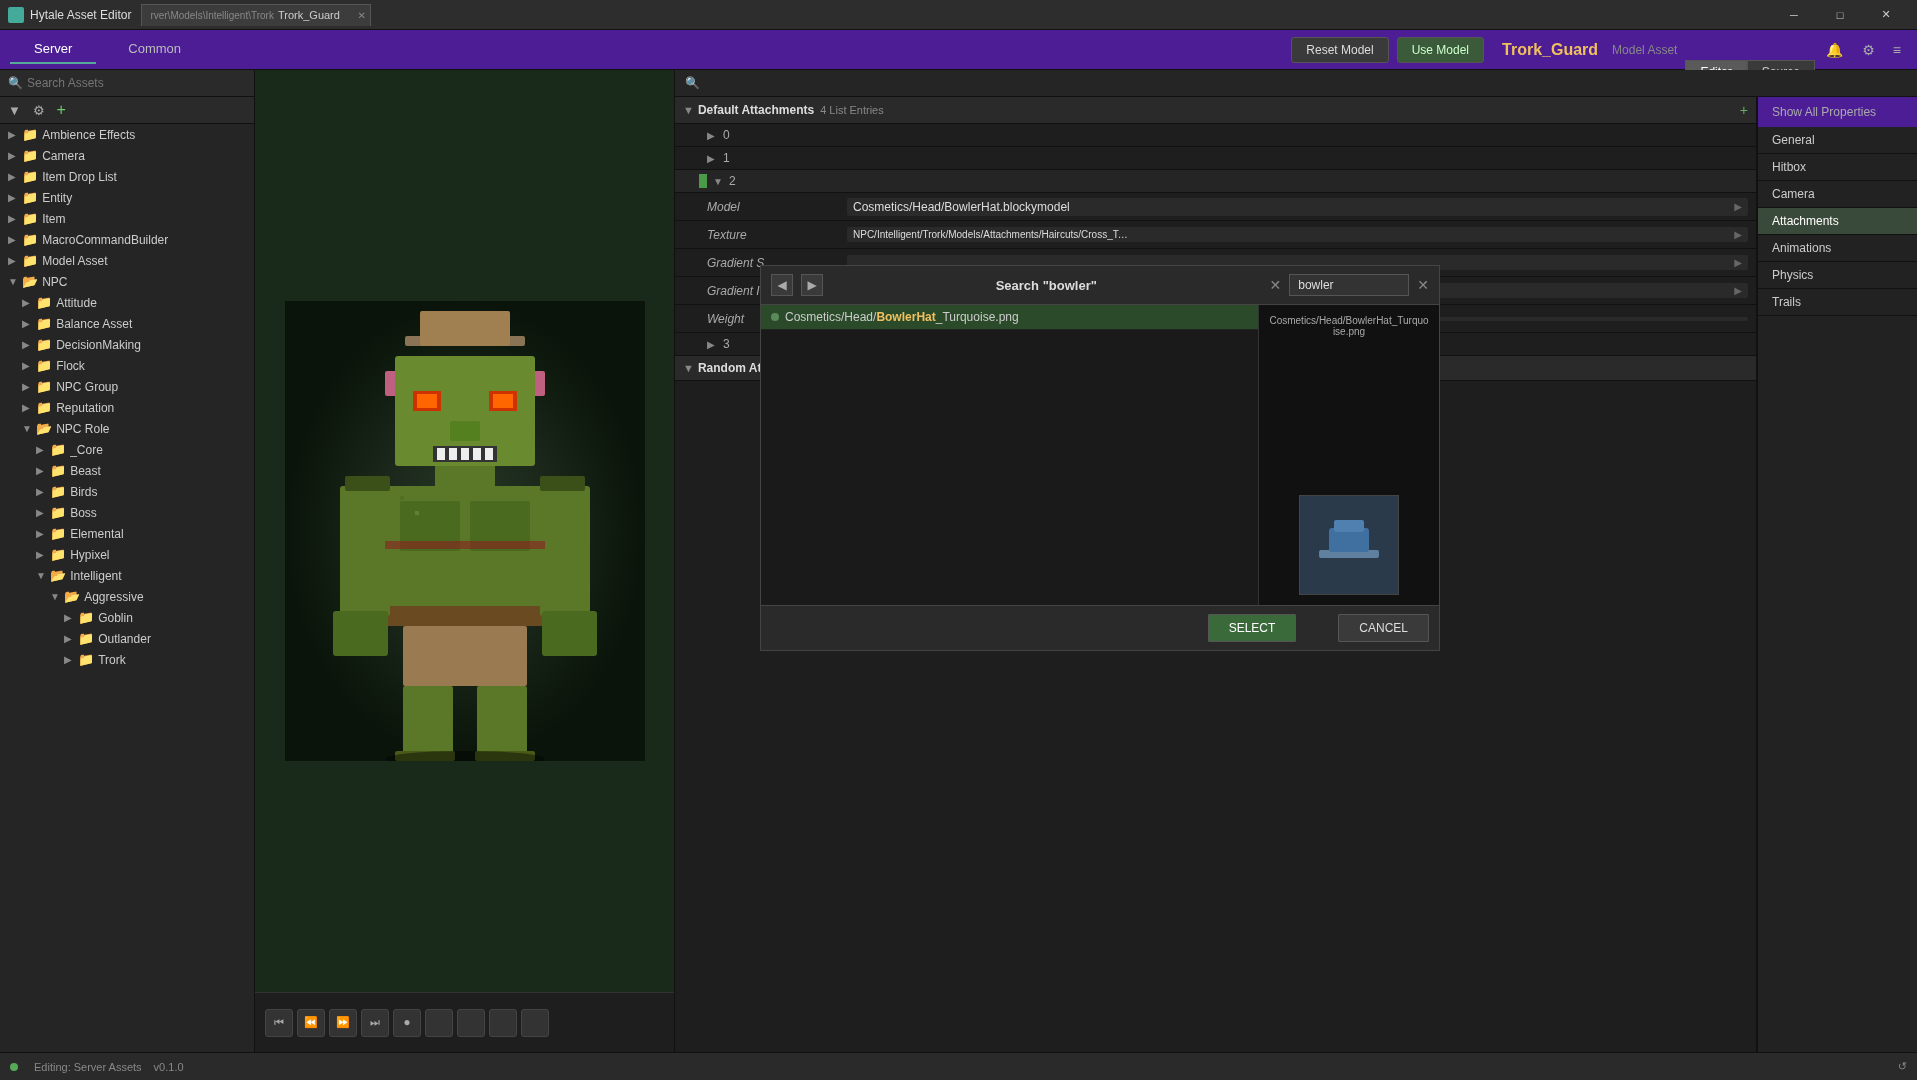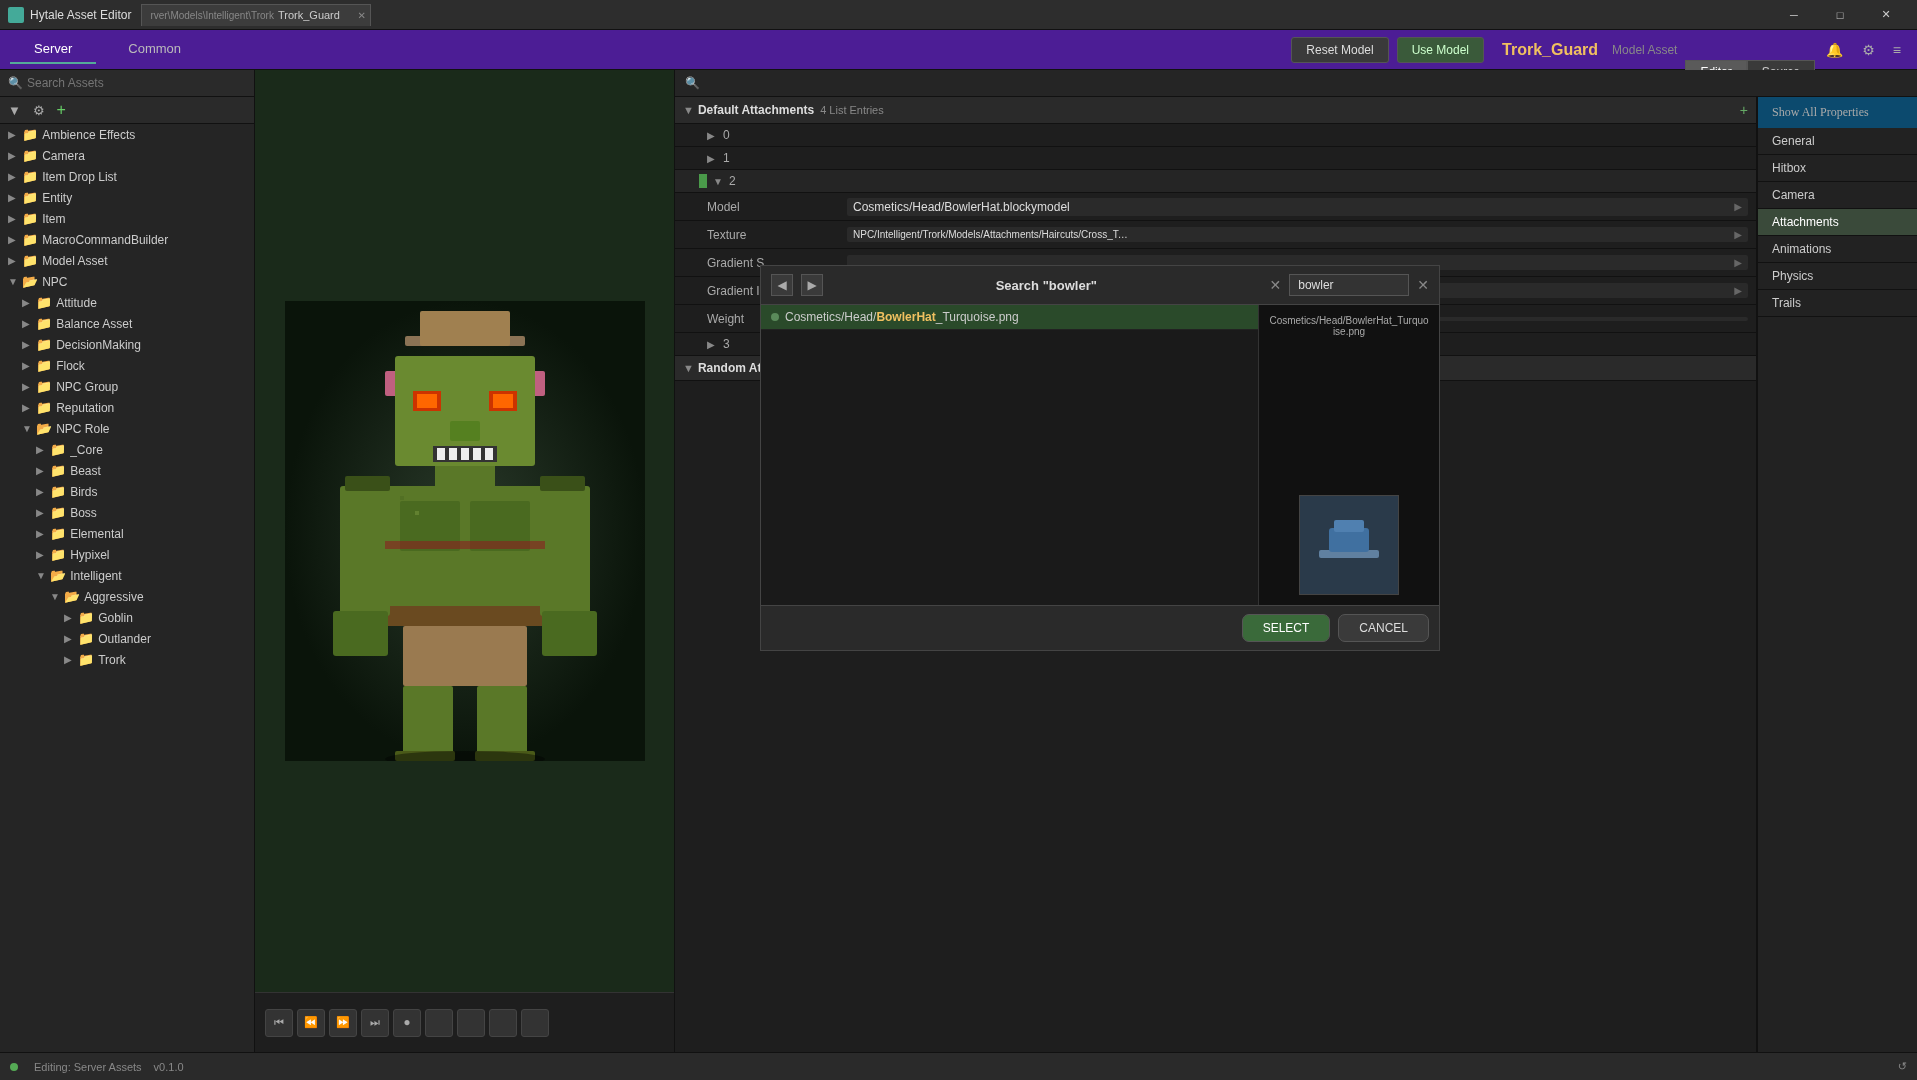--- a/index.html
+++ b/index.html
@@ -257,32 +257,31 @@
     .prop-sub-item .sub-expand { font-size: 10px; color: #888; margin-right: 4px; width: 12px; }
     .prop-sub-item .sub-label { font-size: 12px; color: #aaa; }
 
     .prop-row {
       display: flex;
       align-items: center;
       padding: 4px 8px 4px 32px;
       border-bottom: 1px solid #111;
       min-height: 28px;
     }
-    .prop-label { width: 140px; font-size: 12px; color: #aaa; flex-shrink: 0; }
+    .prop-label { width: 140px; font-size: 12px; color: #aaa; flex-shrink: 0; font-style: italic; }
     .prop-value { flex: 1; font-size: 12px; color: #ddd; background: #2a2a2a; padding: 2px 6px; border-radius: 2px; display: flex; align-items: center; justify-content: space-between; }
     .prop-value .expand-arrow { color: #666; font-size: 10px; }
 
     
     .show-all-props {
       padding: 8px 14px;
       font-size: 12px;
       color: #aaa;
-      background: #0c4a6e;
-      cursor: pointer;
-      font-family: Liberation Serif, serif;
+      background: #4c1d95;
+      cursor: pointer;
     }
     .prop-nav { display: flex; flex-direction: column; }
     .prop-nav-item {
       padding: 6px 14px;
       font-size: 12px;
       color: #ccc;
       cursor: pointer;
       border-bottom: 1px solid #111;
     }
     .prop-nav-item.active { background: #3a4a3a; color: #fff; }
@@ -406,21 +405,22 @@
       padding: 8px 10px;
       background: #2a2a2a;
       border-top: 1px solid #444;
       gap: 8px;
     }
     .dialog-btn {
       padding: 6px 20px;
       font-size: 12px;
       cursor: pointer;
       border: 1px solid #555;
-      border-radius: 7px;
+      border-radius: 1px;
+      margin-left: 34px;
     }
     .dialog-btn.select { background: #3a6a3a; color: #fff; }
     .dialog-btn.cancel { background: #3a3a3a; color: #ddd; }
 
     
     .highlight { color: #f0c060; font-weight: bold; }
   </style>
 </head>
 <body>
 

